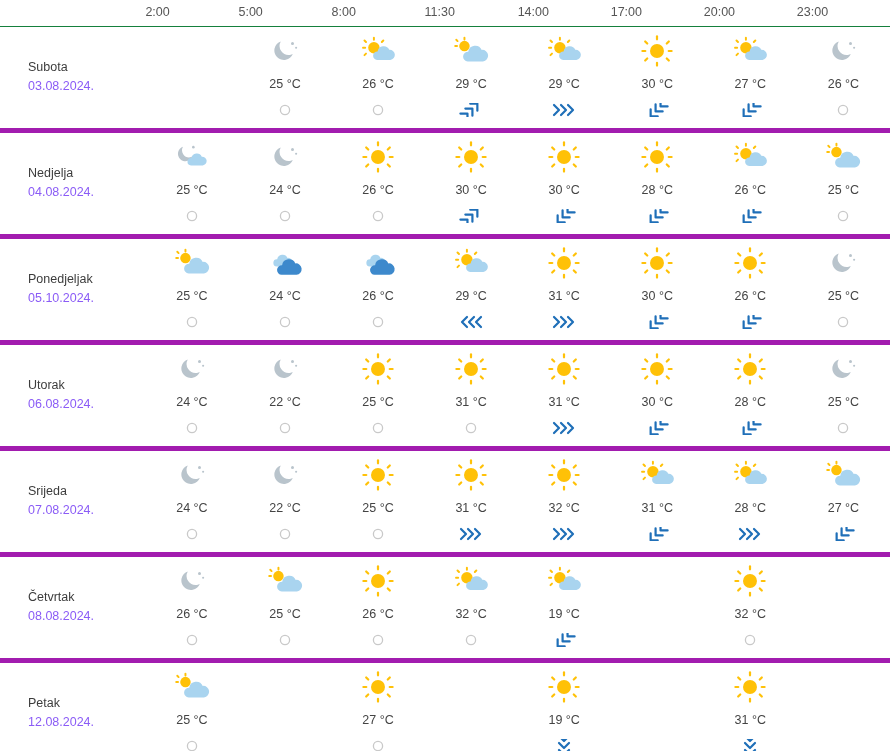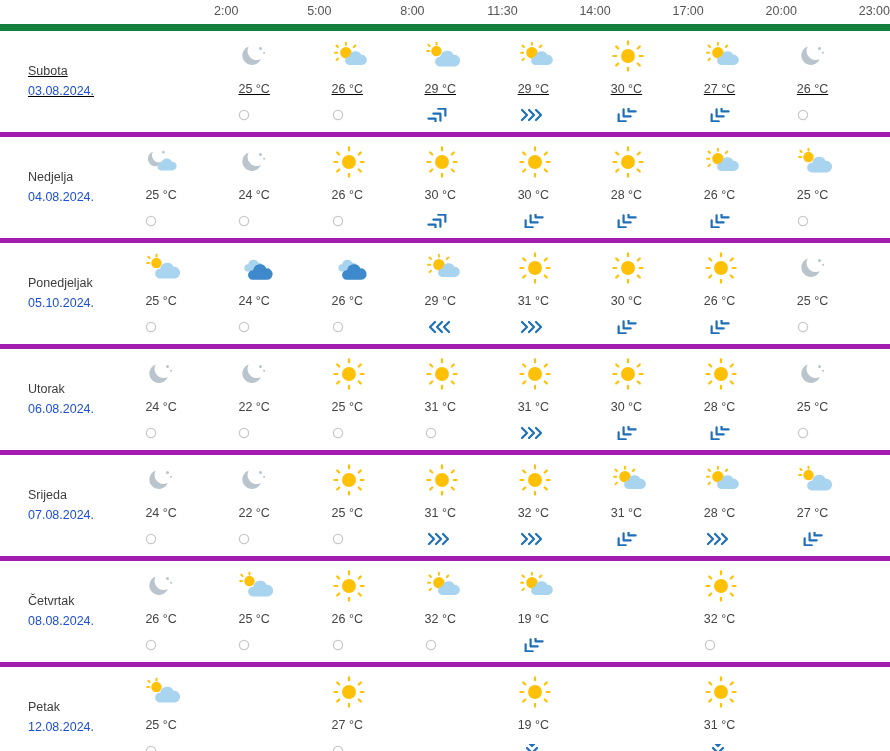--- a/index.html
+++ b/index.html
@@ -21,54 +21,54 @@
     border-collapse: collapse;
     table-layout: fixed;
   }
   table.forecast col.daycol { width: 132px; }
   table.forecast col.hourcol { width: 84.5px; }
 
   thead th {
     font-weight: normal;
     font-size: 12.5px;
     color: #555555;
-    text-align: right;
+    text-align: left;
     padding: 4px 0 6px 0;
     height: 26px;
     vertical-align: middle;
   }
   thead th.dayhead { text-align: left; }
 
   tbody tr.dayrow {
     border-top: 5px solid #a21caf;
   }
-  tbody tr.dayrow:first-child { border-top: 7px solid #15803d; text-decoration: underline; }
+  tbody tr.dayrow:first-child { border-top: 1px solid #15803d; }
 
   td.daycell {
     vertical-align: middle;
     text-align: left;
     padding-left: 28px;
     color: #444444;
     font-size: 12.5px;
     line-height: 1.55;
     height: 101px;
   }
   td.daycell .dname { display: block; color: #3c3c3c; }
-  td.daycell .ddate { display: block; color: #1d4ed8; }
+  td.daycell .ddate { display: block; color: #8b5cf6; }
 
   td.hourcell {
     vertical-align: middle;
     text-align: center;
     height: 101px;
     padding: 0;
   }
   .cellstack {
     display: flex;
     flex-direction: column;
-    align-items: flex-start;
+    align-items: center;
     justify-content: center;
     gap: 4px;
     height: 101px;
   }
   .iconbox {
     height: 36px;
     display: flex;
     align-items: center;
     justify-content: center;
   }

